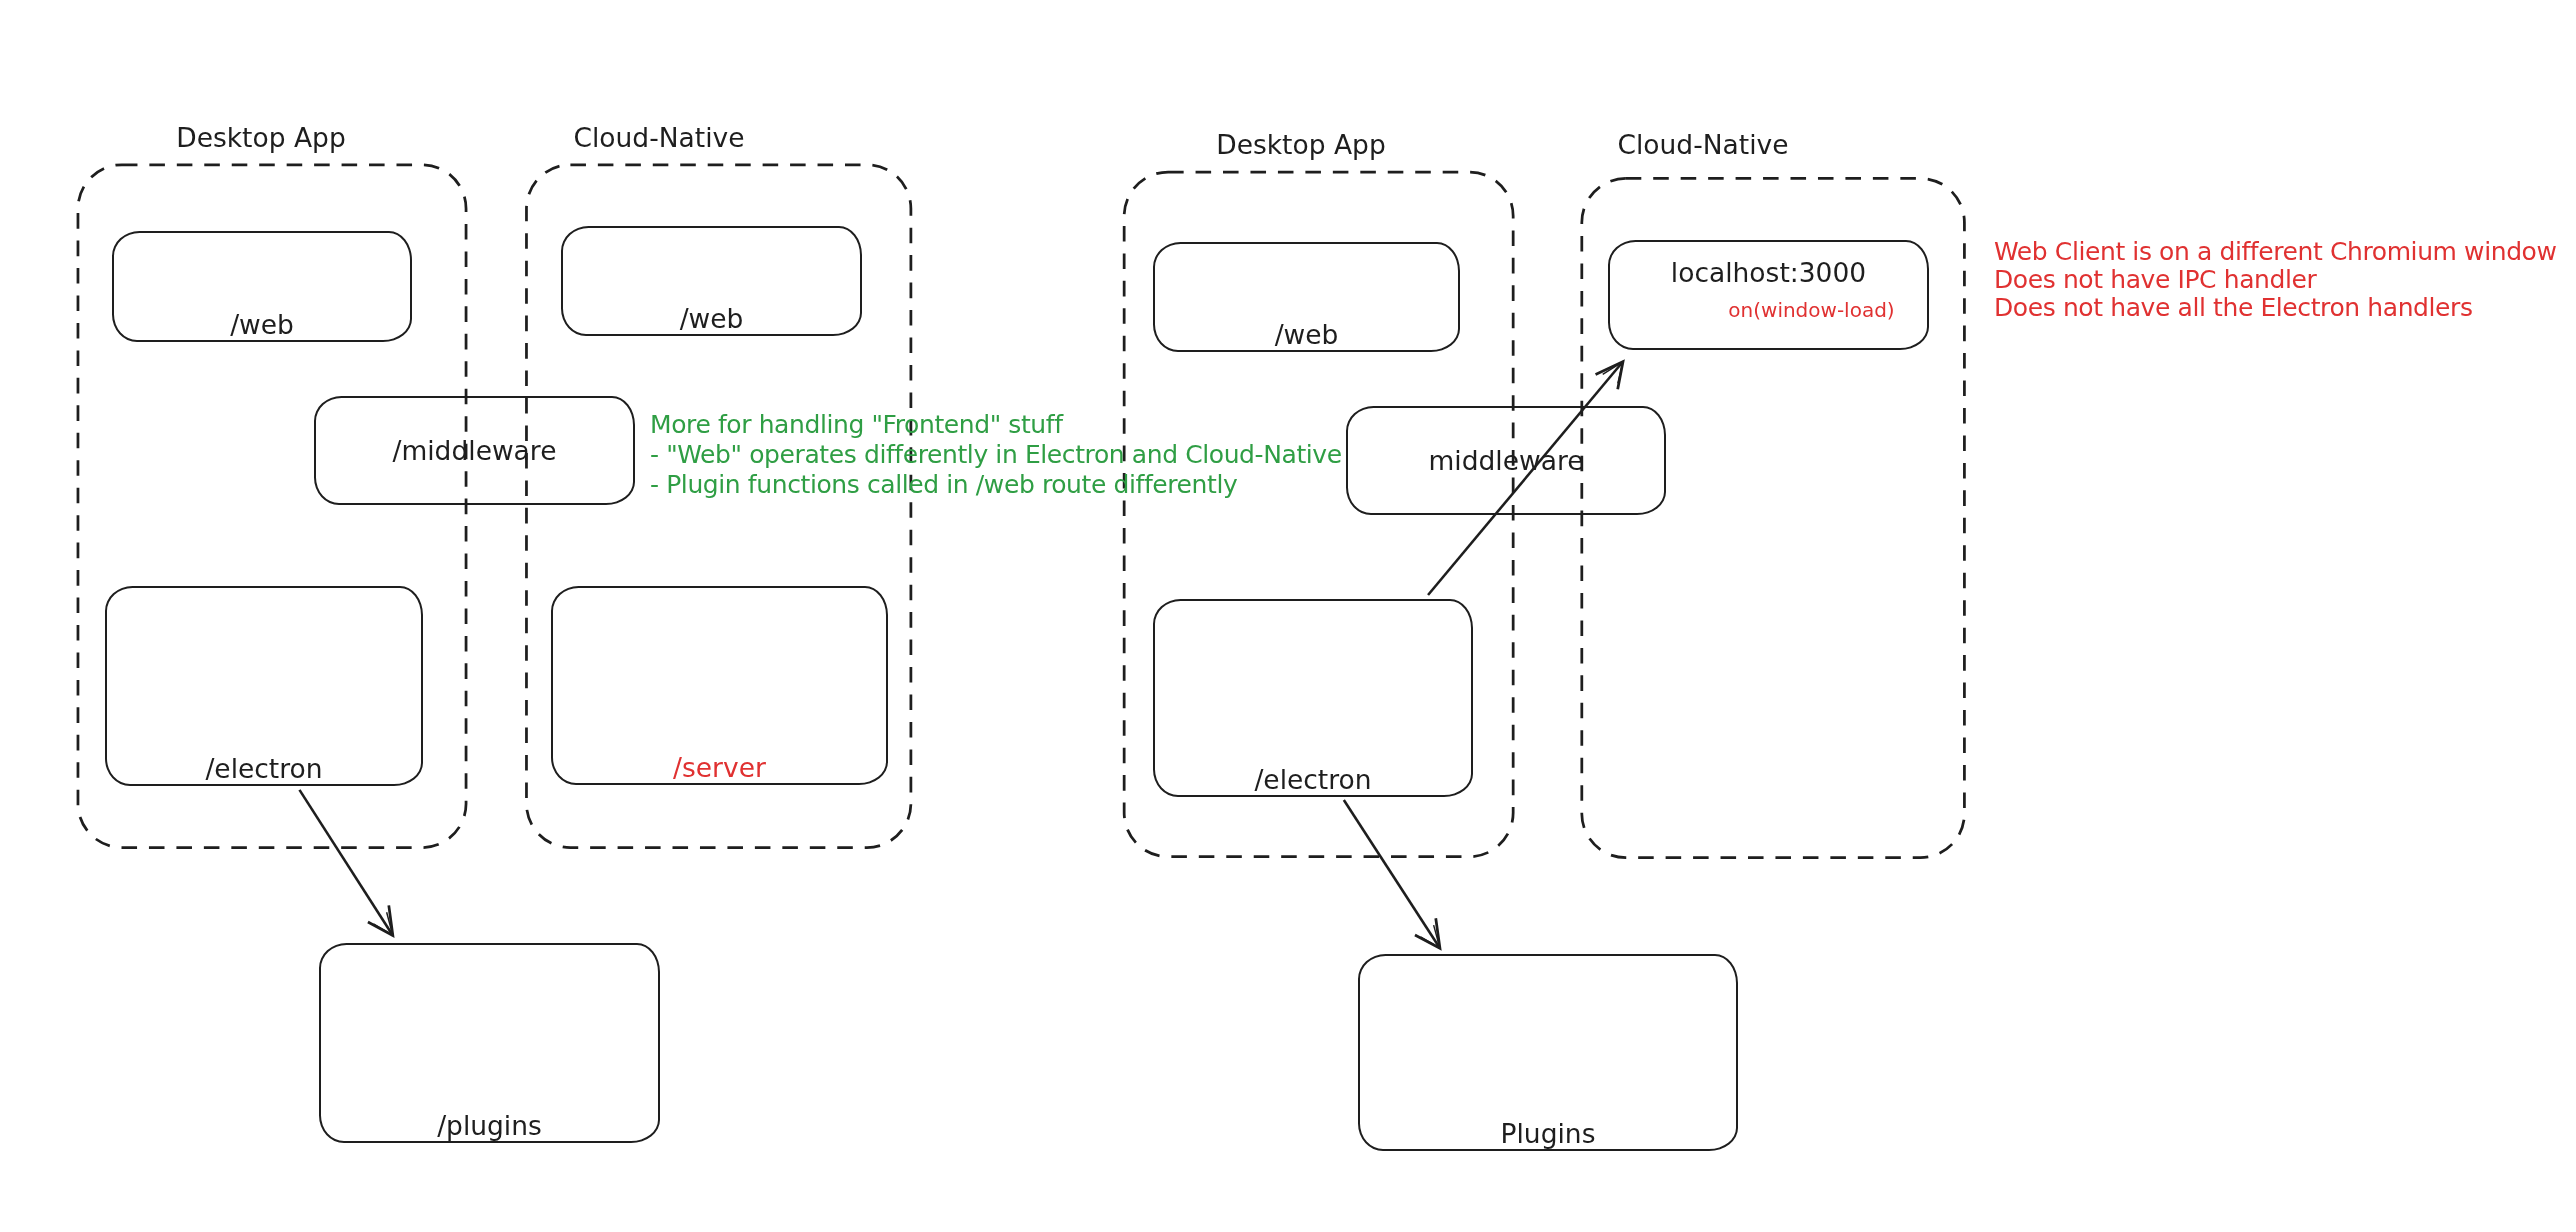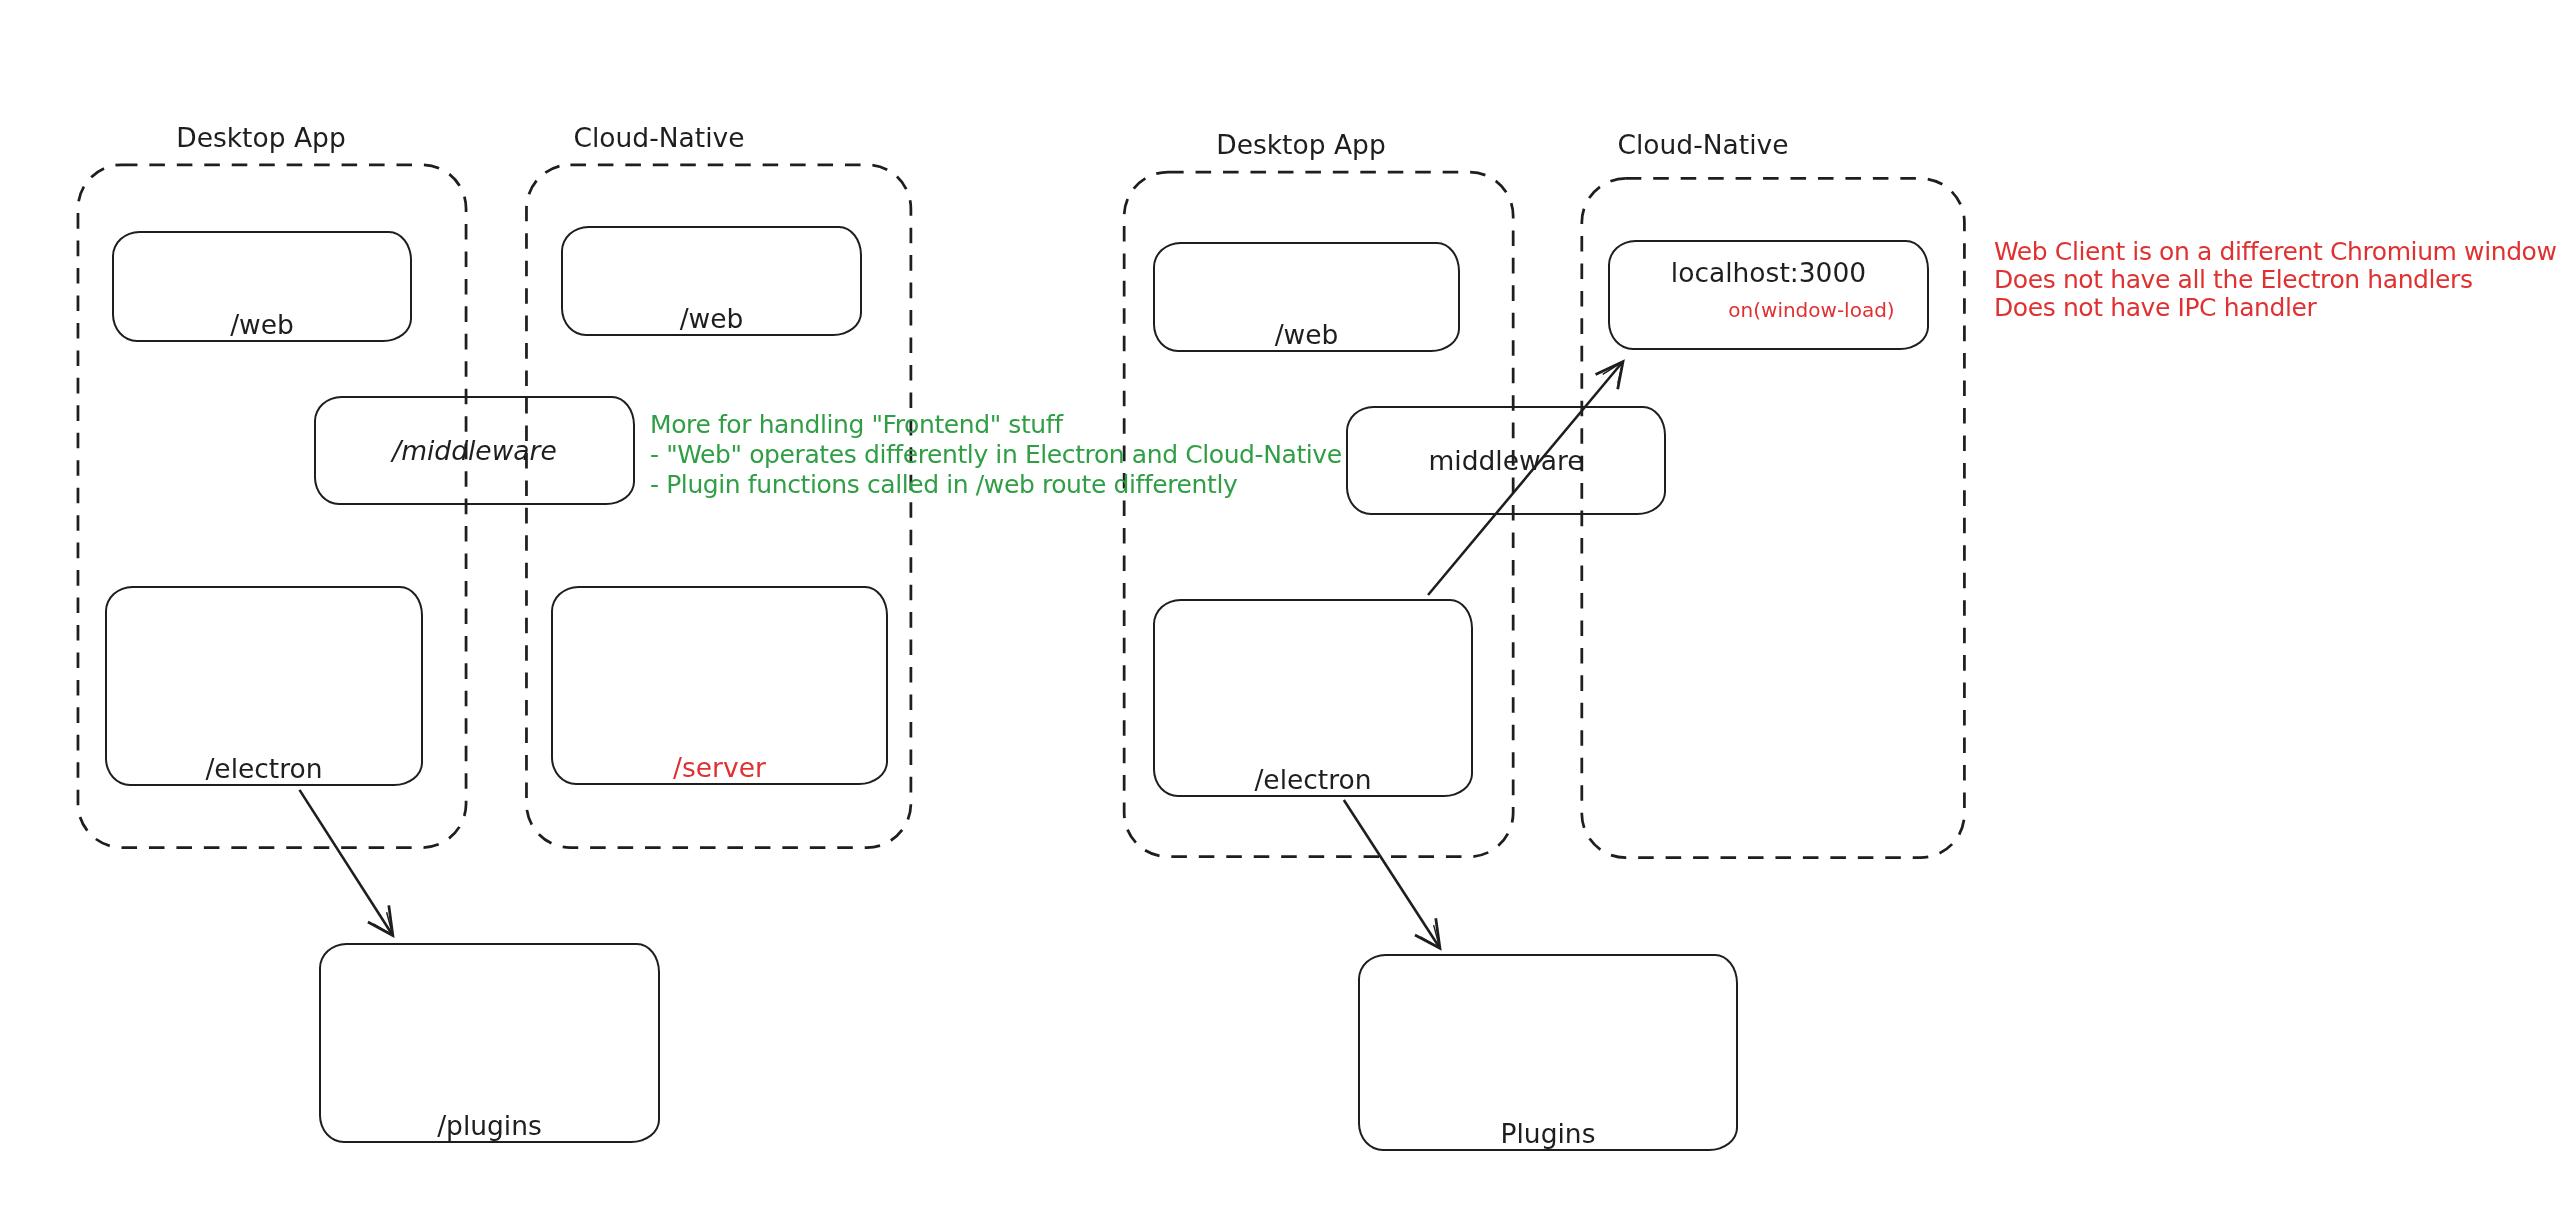--- a/index.html
+++ b/index.html
@@ -89,21 +89,21 @@
   <div class="group-label" style="left:659px; top:122px;">Cloud-Native</div>
 
   <div class="node top" style="left:112px; top:231px; width:300px; height:111px; padding-top:13px;">
     <span class="lbl">/web</span>
   </div>
 
   <div class="node top" style="left:561px; top:226px; width:301px; height:110px; padding-top:13px;">
     <span class="lbl">/web</span>
   </div>
 
-  <div class="node center" style="left:314px; top:396px; width:321px; height:109px;font-style:italic;">
+  <div class="node center" style="left:314px; top:396px; width:321px; height:109px;">
     <span class="lbl">/middleware</span>
   </div>
 
   <div class="node top" style="left:105px; top:586px; width:318px; height:200px; padding-top:20px;">
     <span class="lbl">/electron</span>
   </div>
 
   <div class="node top" style="left:551px; top:586px; width:337px; height:199px; padding-top:13px;">
     <span class="lbl red">/server</span>
   </div>
@@ -138,18 +138,18 @@
     <span class="lbl">localhost:3000</span>
     <span class="sub">on(window-load)</span>
   </div>
 
   <div class="node top" style="left:1358px; top:954px; width:380px; height:197px; padding-top:27.5px;">
     <span class="lbl">Plugins</span>
   </div>
 
   <div class="note red" style="left:1994px; top:238px;">
     <div>Web Client is on a different Chromium window</div>
+    <div>Does not have IPC handler</div>
     <div>Does not have all the Electron handlers</div>
-    <div>Does not have IPC handler</div>
   </div>
 
 </div>
 
 
 </body></html>

